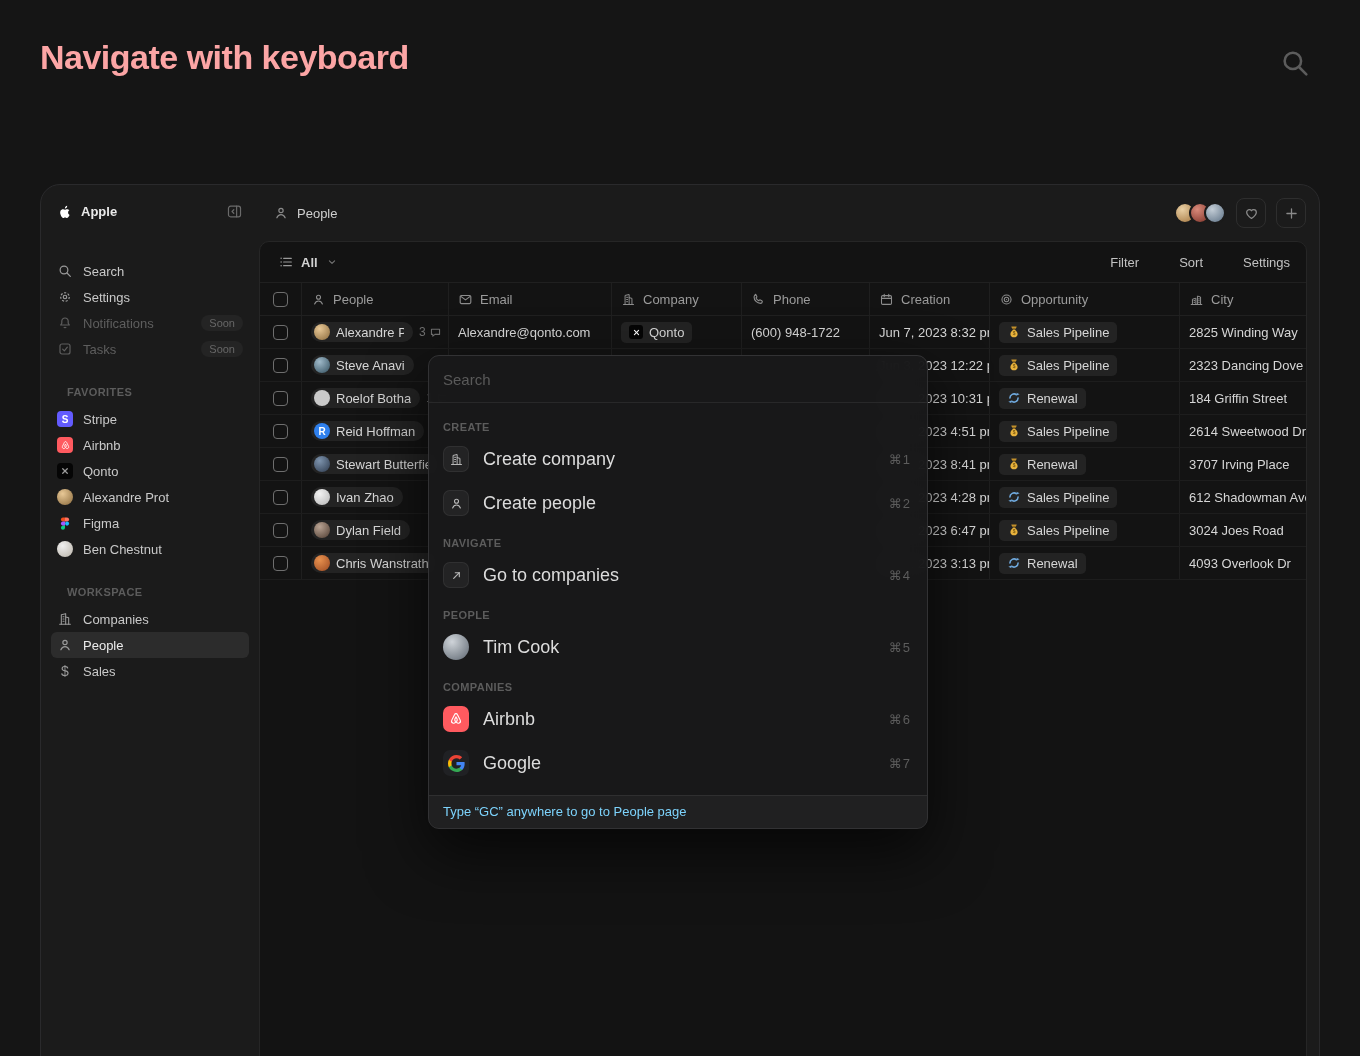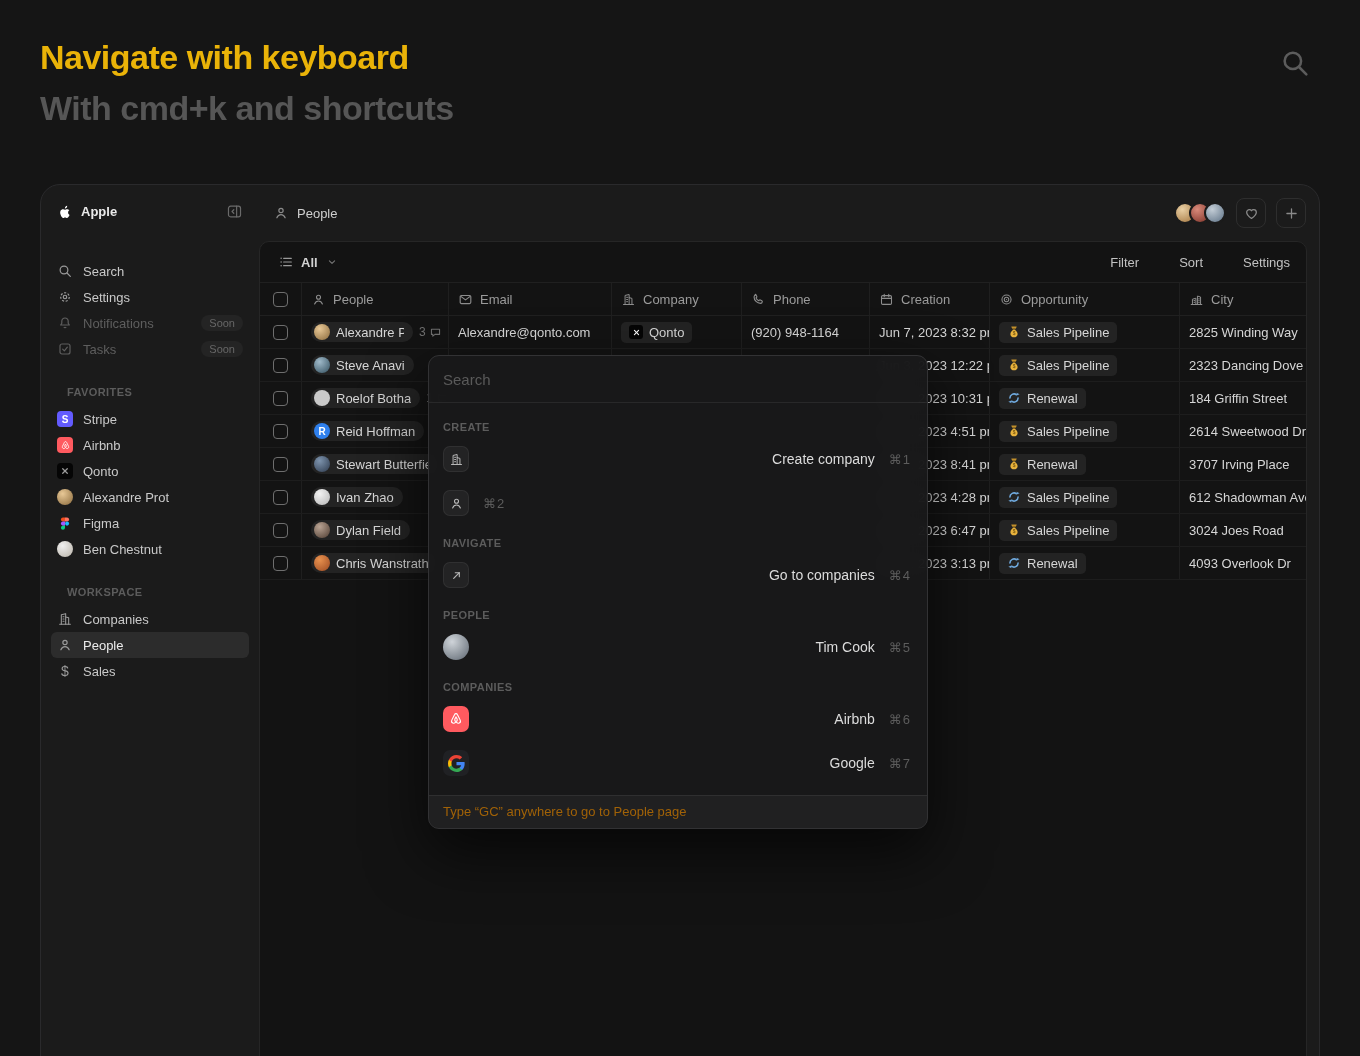--- a/index.html
+++ b/index.html
@@ -3,21 +3,21 @@
 <meta charset="utf-8">
 <style>
   * { margin:0; padding:0; box-sizing:border-box; }
   html,body { width:1360px; height:1056px; }
   body {
     background:#151515; color:#e4e4e4;
     font-family:"Liberation Sans", sans-serif;
     position:relative; overflow:hidden;
   }
   .page-header { position:absolute; left:40px; top:38px; }
-  .page-title { font-size:34px; font-weight:700; color:#eab308; letter-spacing:-.5px; }
+  .page-title { font-size:34px; font-weight:700; color:#fca5a5; letter-spacing:-.5px; }
   .page-subtitle { font-size:34px; font-weight:700; color:#565656; letter-spacing:-.5px; margin-top:12px; }
   .page-search { position:absolute; right:48px; top:46px; color:#5c5c5c; }
 
   
   .window {
     position:absolute; left:40px; top:184px; width:1280px; height:976px;
     background:#1b1b1b; border:1px solid #2a2a2c; border-radius:20px;
     display:flex; overflow:hidden;
   }
   .sidebar { width:218px; flex:none; padding:14px 10px; display:flex; flex-direction:column; }
@@ -100,24 +100,24 @@
   .cmdk-input::placeholder { color:#5a5a5a; }
   .cmdk-body { padding:6px 12px 10px; }
   .cmdk-label { font-size:11px; font-weight:700; letter-spacing:.4px; color:#5c5c5c; margin:12px 2px 4px; }
   .cmdk-item { display:flex; align-items:center; gap:14px; height:44px; padding:0 4px 0 2px; border-radius:7px; }
   .cmdk-box { width:26px; height:26px; border-radius:7px; background:rgba(255,255,255,.05);
     border:1px solid rgba(255,255,255,.06); display:flex; align-items:center; justify-content:center; color:#b8b8b8; flex:none; }
   .cmdk-box.brand { border:none; }
   .cmdk-box.airbnb { background:#ff5a5f; }
   .cmdk-box.google { background:#202124; }
   .cmdk-av { width:26px; height:26px; border-radius:50%; flex:none; }
-  .cmdk-item .lbl { font-size:14px; color:#dcdcdc; flex:1; overflow:hidden; white-space:nowrap;text-align:right; }
+  .cmdk-item .lbl { font-size:18px; color:#dcdcdc; flex:1; overflow:hidden; white-space:nowrap; }
   .kbd { font-size:13px; color:#5c5c5c; letter-spacing:1px; flex:none; }
   .cmdk-hint { background:rgba(255,255,255,.035); border-top:1px solid rgba(255,255,255,.07);
-    font-size:13px; color:#a16207; padding:8px 14px 9px; }
+    font-size:13px; color:#7dd3fc; padding:8px 14px 9px; }
 
   .ic { display:block; }
   svg text { font-family:"Liberation Sans", sans-serif; }
 </style>
 </head>
 <body>
 
 <svg width="0" height="0" style="position:absolute" aria-hidden="true">
   <defs>
     <symbol id="i-search" viewBox="0 0 24 24">
@@ -267,21 +267,20 @@
           <path d="M5 12A7 7 0 0 1 16.3 6.5"></path>
         </g>
         <path fill="#6fa8dc" d="M16.2 2.8l1.2 4.6 4.2-1.8z"></path>
         <path fill="#6fa8dc" d="M7.8 21.2l-1.2-4.6-4.2 1.8z"></path>
       </symbol>
   </defs>
 </svg>
 
 <div class="page-header">
   <div class="page-title">Navigate with keyboard</div>
-  <div class="page-subtitle">With cmd+k and shortcuts</div>
 </div>
 <svg class="ic page-search" width="34" height="34">
     <use href="#i-search"></use>
   </svg>
 
 <div class="window">
 
   <div class="sidebar">
     <div class="ws-header">
       <svg class="ic" width="16" height="16" style="color:#fff">
@@ -497,21 +496,21 @@
           <span class="chip">
               <span class="mini-ic" style="background:#050505;color:#fff">
                 <svg class="ic" width="9" height="9">
                   <use href="#i-x"></use>
                 </svg>
               </span>
               <span>Qonto</span>
             </span>
         </div>
         <div class="cell">
-            <span>(920) 948-1164</span>
+            <span>(600) 948-1722</span>
           </div>
         <div class="cell">
             <span>Jun 7, 2023 8:32 pm</span>
           </div>
         <div class="cell">
             <span class="chip">
               <svg class="ic" width="14" height="14">
                 <use href="#i-moneybag"></use>
               </svg>
               <span>Sales Pipeline</span>
@@ -775,20 +774,21 @@
         </span>
       <span class="lbl">Create company</span>
       <span class="kbd">⌘1</span>
     </div>
     <div class="cmdk-item">
       <span class="cmdk-box">
           <svg class="ic" width="15" height="15">
             <use href="#i-person"></use>
           </svg>
         </span>
+      <span class="lbl">Create people</span>
       <span class="kbd">⌘2</span>
     </div>
 
     <div class="cmdk-label">NAVIGATE</div>
     <div class="cmdk-item">
       <span class="cmdk-box">
           <svg class="ic" width="15" height="15">
             <use href="#i-arrow-ur"></use>
           </svg>
         </span>

